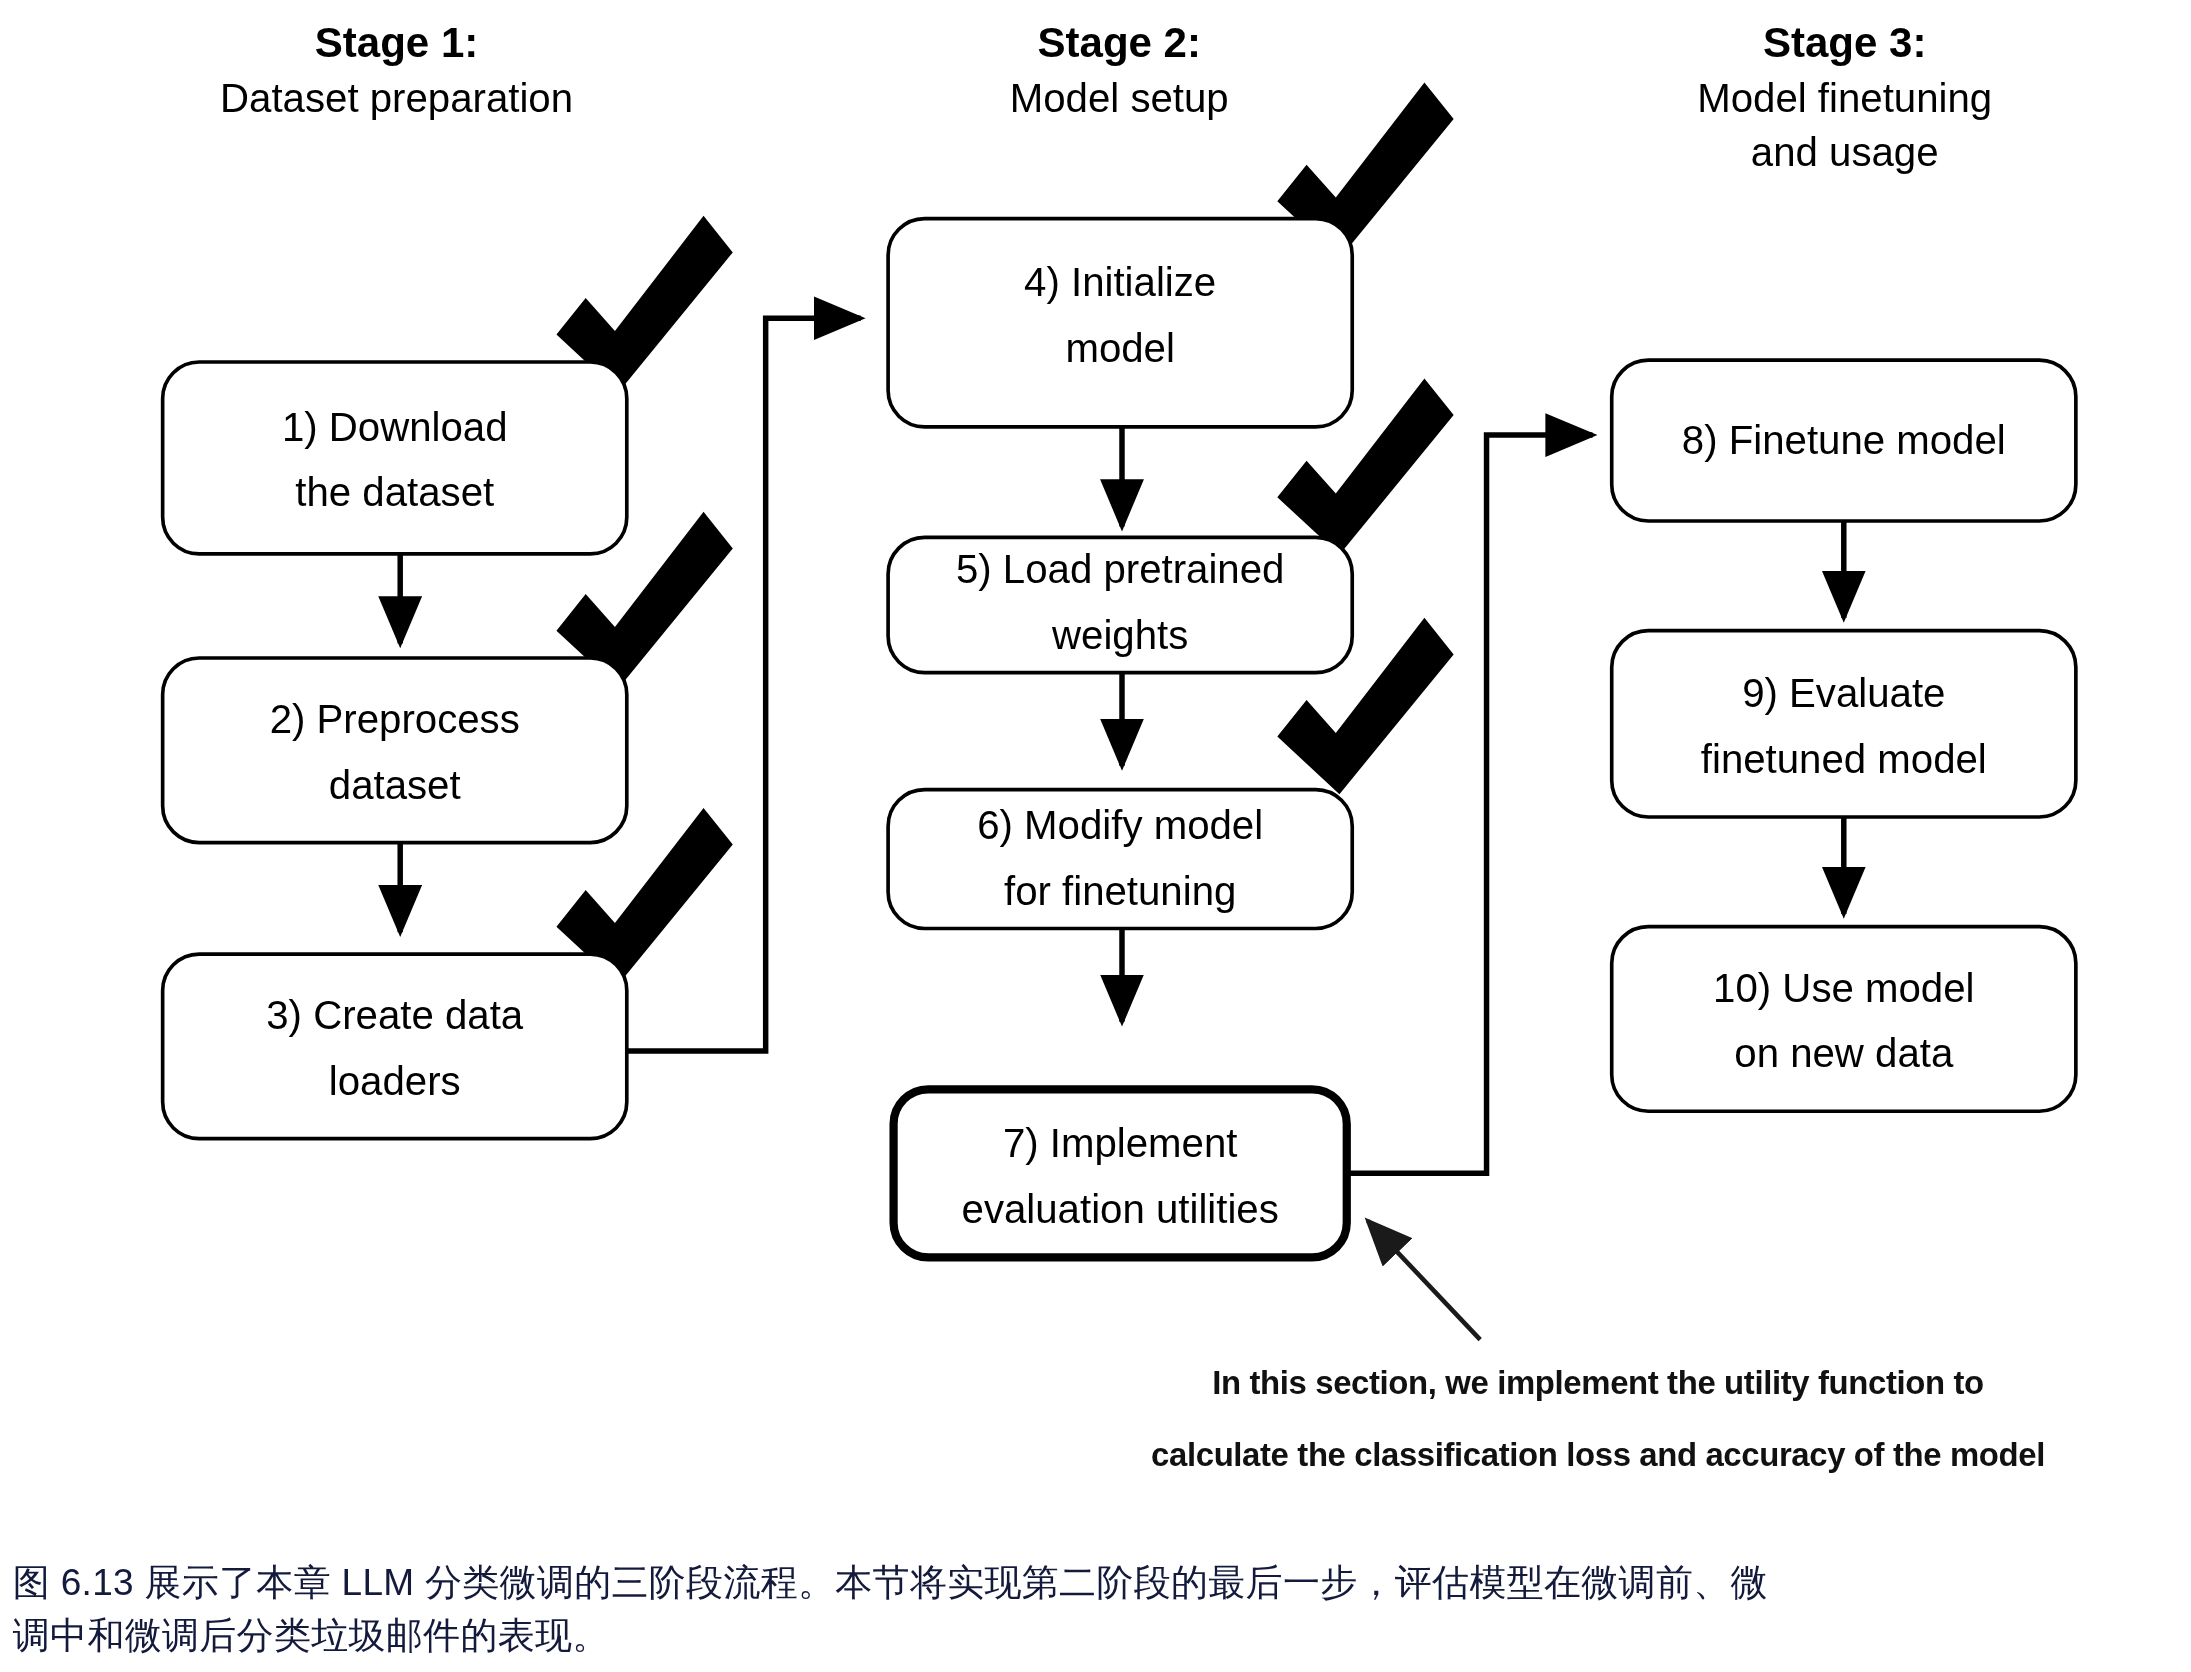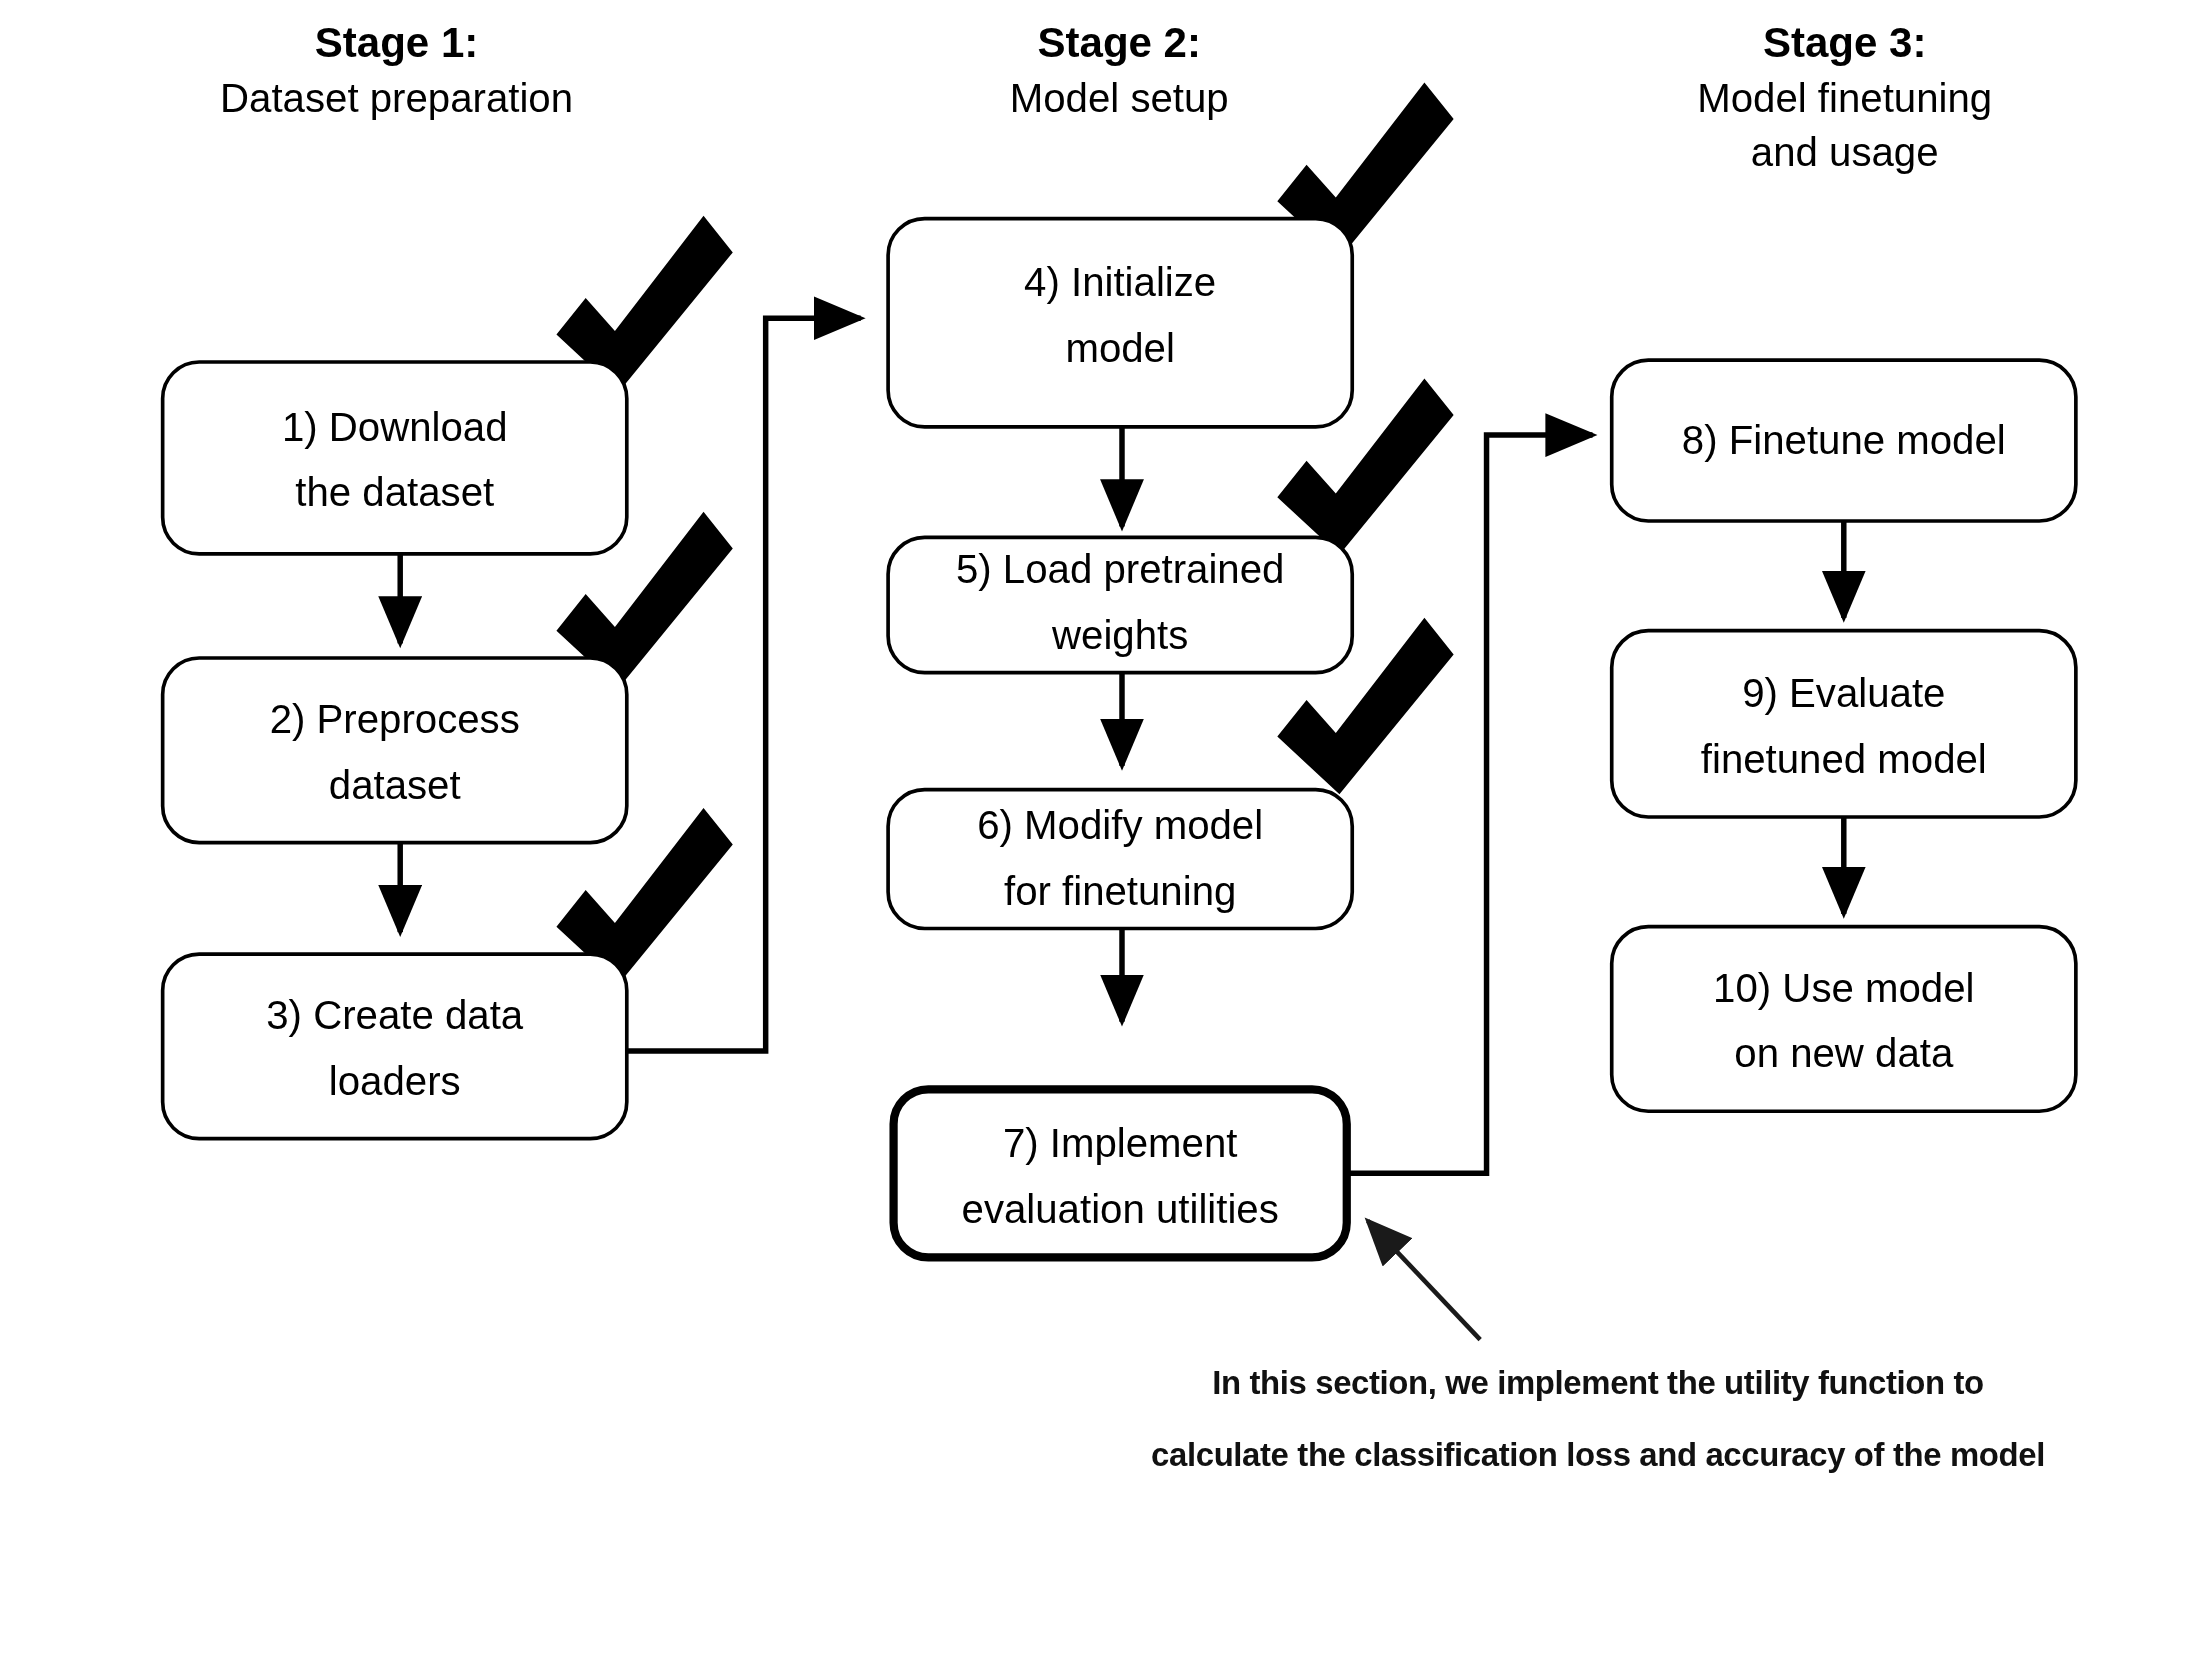--- a/index.html
+++ b/index.html
@@ -206,15 +206,19 @@
       <text class="box-label" x="2018" y="1082" text-anchor="middle">10) Use model</text>
       <text class="box-label" x="2018" y="1154" text-anchor="middle">on new data</text>
     </g>
 
     <g>
       <text class="annot-text" x="1749" y="1512" text-anchor="middle">In this section, we implement the utility function to</text>
       <text class="annot-text" x="1749" y="1590" text-anchor="middle">calculate the classification loss and accuracy of the model</text>
     </g>
   </svg>
 
+  <div class="caption-block">
+    <div>图 6.13 展示了本章 LLM 分类微调的三阶段流程。本节将实现第二阶段的最后一步，评估模型在微调前、微</div>
+    <div>调中和微调后分类垃圾邮件的表现。</div>
+  </div>
 
 </div>
 
 
 </body></html>

